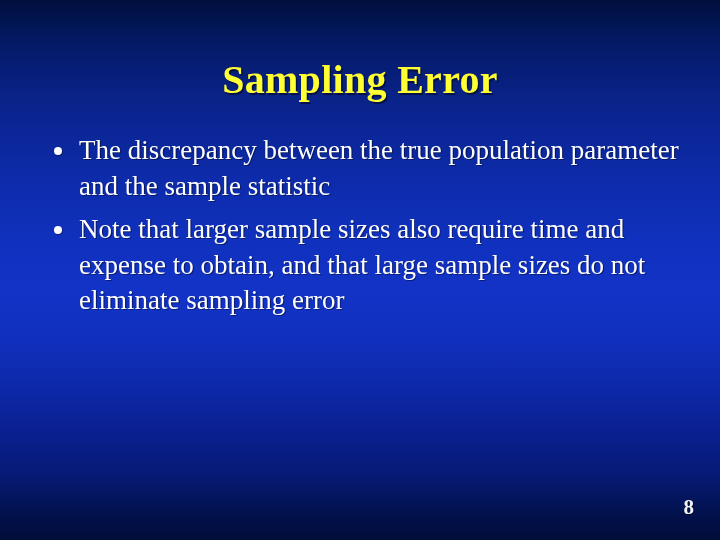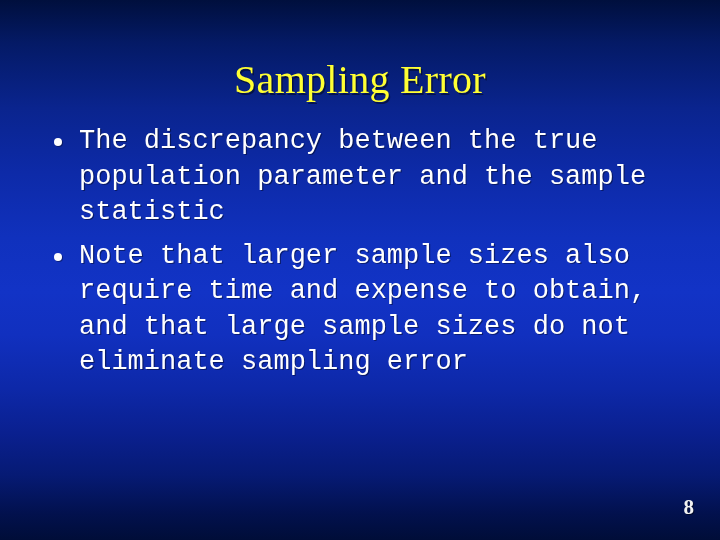--- a/index.html
+++ b/index.html
@@ -34,34 +34,33 @@
 
   
   #title {
     position: absolute;
     left: 0;
     top: 30px;
     width: 720px;
     text-align: center;
     color: #ffff33;
     font-size: 40px;
-    font-weight: normal;
+    font-weight: bold;
     line-height: 46px;
     letter-spacing: 0.3px;
     text-shadow: 1.5px 1.5px 0 rgba(0,0,0,0.45);
     white-space: nowrap;
   }
 
   
   #body {
     position: absolute;
     left: 50px;
-    top: 124px;
+    top: 133px;
     width: 630px;
-    font-family: Liberation Mono, monospace;
   }
   .bullet-item {
     position: relative;
     padding-left: 29px;
     margin: 0 0 8px 0;
     color: #ffffff;
     font-size: 27px;
     line-height: 35.5px;
     text-shadow: 1.2px 1.2px 0 rgba(0,0,0,0.4);
   }

